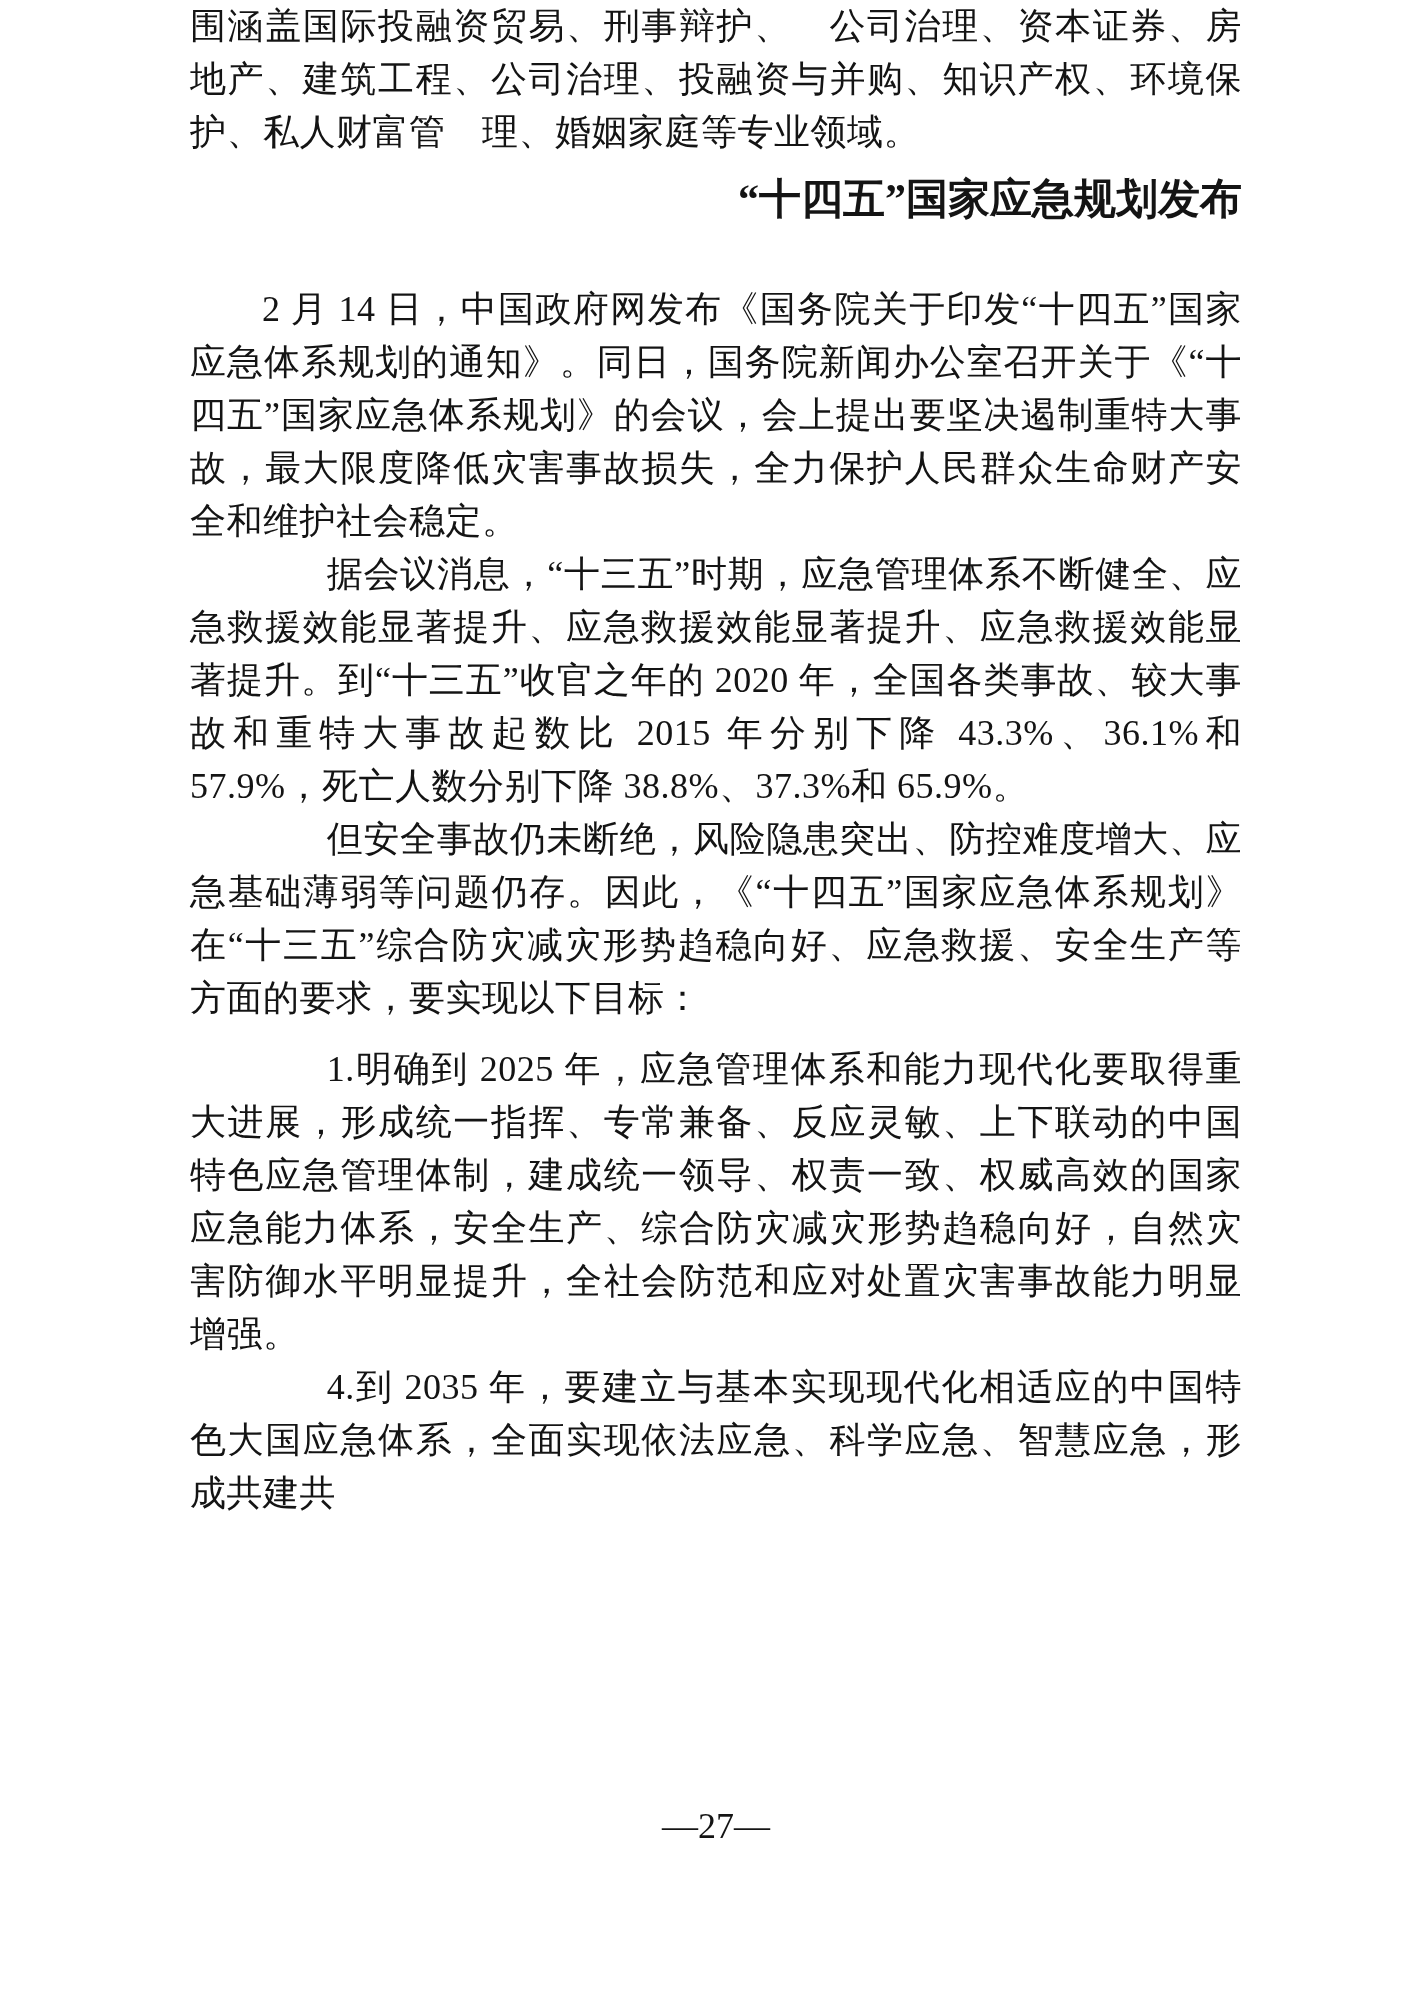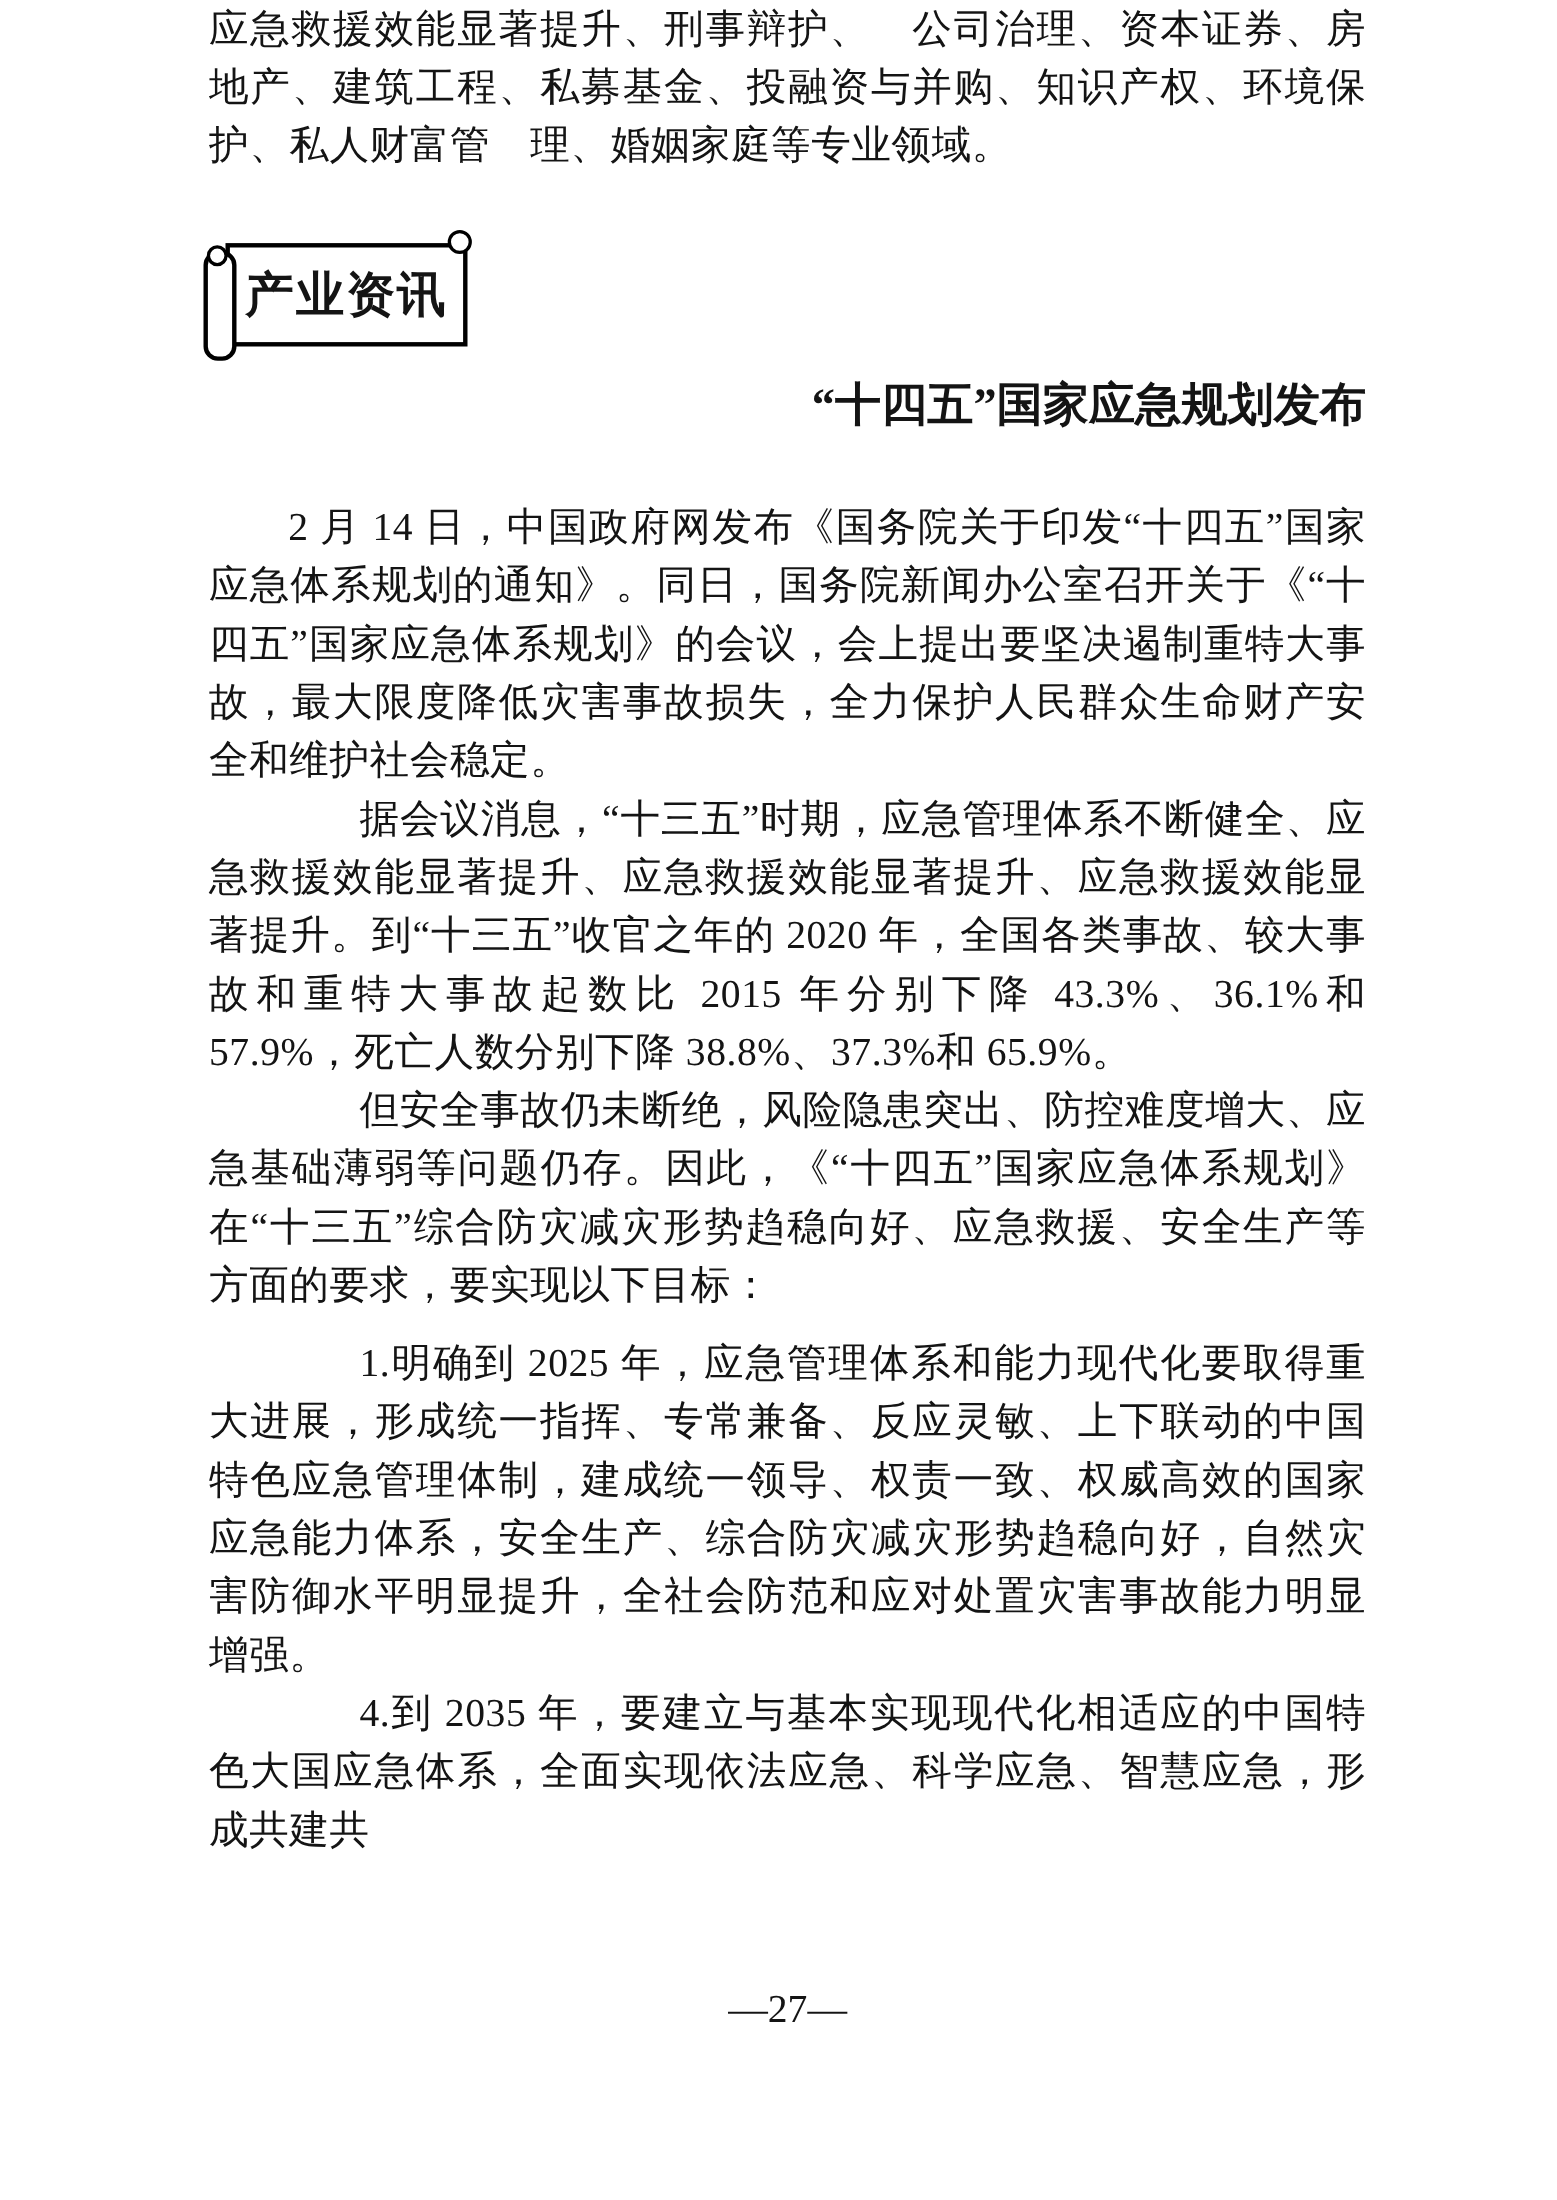--- a/index.html
+++ b/index.html
@@ -101,30 +101,22 @@
     text-align: center;
     font-size: 36px;
     line-height: 40px;
   }
 </style>
 </head>
 <body>
 
 <div class="content">
 
-  <p class="body-text intro">应急救援效能显著提升、刑事辩护、　公司治理、资本证券、房地产、建筑工程、私募基金、投融资与并购、知识产权、环境保护、私人财富管　理、婚姻家庭等专业领域。</p>
+  <p class="body-text intro">围涵盖国际投融资贸易、刑事辩护、　公司治理、资本证券、房地产、建筑工程、公司治理、投融资与并购、知识产权、环境保护、私人财富管　理、婚姻家庭等专业领域。</p>
 
-  <div class="banner">
-    <div class="banner-plate">
-      <span class="banner-label">产业资讯</span>
-    </div>
-    <div class="banner-roll"></div>
-    <div class="banner-roll-curl"></div>
-    <div class="banner-right-curl"></div>
-  </div>
 
   <h1 class="article-title">“十四五”国家应急规划发布</h1>
 
   <div class="article">
     <p class="body-text indent-2">2 月 14 日，中国政府网发布《国务院关于印发“十四五”国家应急体系规划的通知》。同日，国务院新闻办公室召开关于《“十四五”国家应急体系规划》的会议，会上提出要坚决遏制重特大事故，最大限度降低灾害事故损失，全力保护人民群众生命财产安全和维护社会稳定。</p>
     <p class="body-text indent-4">据会议消息，“十三五”时期，应急管理体系不断健全、应急救援效能显著提升、应急救援效能显著提升、应急救援效能显著提升。到“十三五”收官之年的 2020 年，全国各类事故、较大事故和重特大事故起数比 2015 年分别下降 43.3%、36.1%和 57.9%，死亡人数分别下降 38.8%、37.3%和 65.9%。</p>
     <p class="body-text indent-4">但安全事故仍未断绝，风险隐患突出、防控难度增大、应急基础薄弱等问题仍存。因此，《“十四五”国家应急体系规划》在“十三五”综合防灾减灾形势趋稳向好、应急救援、安全生产等方面的要求，要实现以下目标：</p>
     <p class="body-text indent-4 gap-before">1.明确到 2025 年，应急管理体系和能力现代化要取得重大进展，形成统一指挥、专常兼备、反应灵敏、上下联动的中国特色应急管理体制，建成统一领导、权责一致、权威高效的国家应急能力体系，安全生产、综合防灾减灾形势趋稳向好，自然灾害防御水平明显提升，全社会防范和应对处置灾害事故能力明显增强。</p>
     <p class="body-text indent-4">4.到 2035 年，要建立与基本实现现代化相适应的中国特色大国应急体系，全面实现依法应急、科学应急、智慧应急，形成共建共</p>
   </div>

